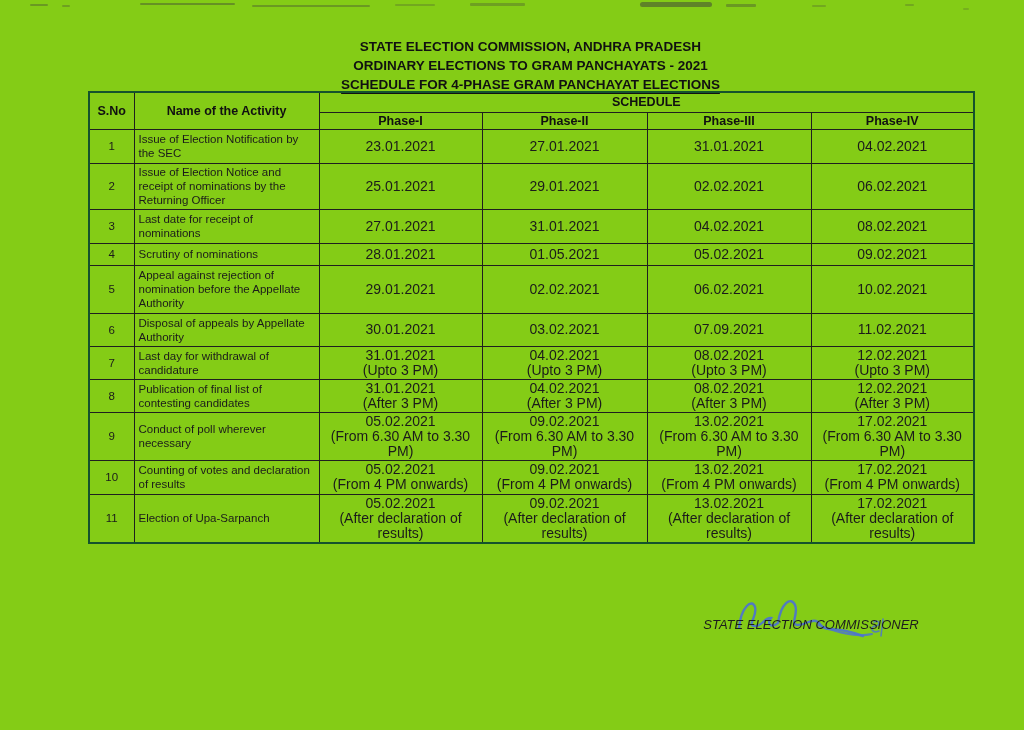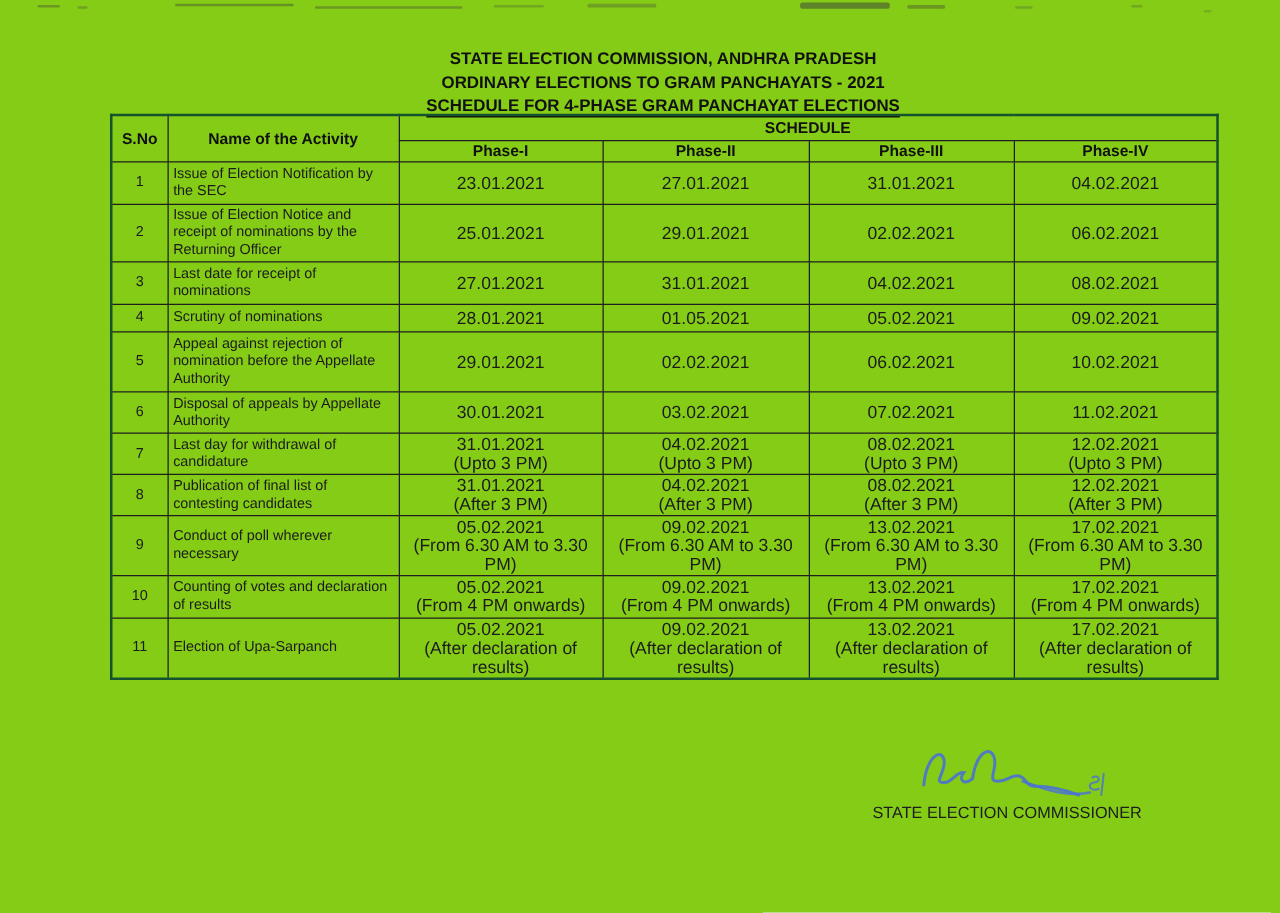--- a/index.html
+++ b/index.html
@@ -30,22 +30,22 @@
   tbody tr:nth-child(6){height:33px;}
   tbody tr:nth-child(7){height:32px;}
   tbody tr:nth-child(8){height:32px;}
   tbody tr:nth-child(9){height:46px;}
   tbody tr:nth-child(10){height:34px;padding-left:48px;}
   tbody tr:nth-child(11){height:48px;padding-left:16px;}
   
   .note{position:absolute;left:90px;top:553px;width:884px;font-size:12.5px;line-height:19px;
         white-space:pre-line;color:#222;margin:0;}
   .sig-svg{position:absolute;left:732px;top:592px;width:158px;height:54px;}
-  .signatory{position:absolute;left:698px;top:641px;width:226px;text-align:left;
-             font-size:13px;line-height:17.5px;color:#1d1d1d;}
+  .signatory{position:absolute;left:698px;top:616px;width:226px;text-align:center;
+             font-size:13px;line-height:17.5px;color:#1d1d1d;font-style:italic;}
 </style>
 </head>
 <body>
 
 <div class="page">
 
   <div class="art" style="left:30px;top:4px;width:18px;height:2px;opacity:.35"></div>
   <div class="art" style="left:62px;top:5px;width:8px;height:2px;opacity:.3"></div>
   <div class="art" style="left:140px;top:3px;width:95px;height:2px;opacity:.4"></div>
   <div class="art" style="left:252px;top:5px;width:118px;height:2px;opacity:.35"></div>
@@ -124,21 +124,21 @@
         <td class="date">29.01.2021</td>
         <td class="date">02.02.2021</td>
         <td class="date">06.02.2021</td>
         <td class="date">10.02.2021</td>
       </tr>
       <tr>
         <td class="sno">6</td>
         <td class="act">Disposal of appeals by Appellate Authority</td>
         <td class="date">30.01.2021</td>
         <td class="date">03.02.2021</td>
-        <td class="date">07.02.2021</td>
+        <td class="date">07.09.2021</td>
         <td class="date">11.02.2021</td>
       </tr>
       <tr>
         <td class="sno">7</td>
         <td class="act">Last day for withdrawal of candidature</td>
         <td class="date">31.01.2021
 (Upto 3 PM)</td>
         <td class="date">04.02.2021
 (Upto 3 PM)</td>
         <td class="date">08.02.2021

